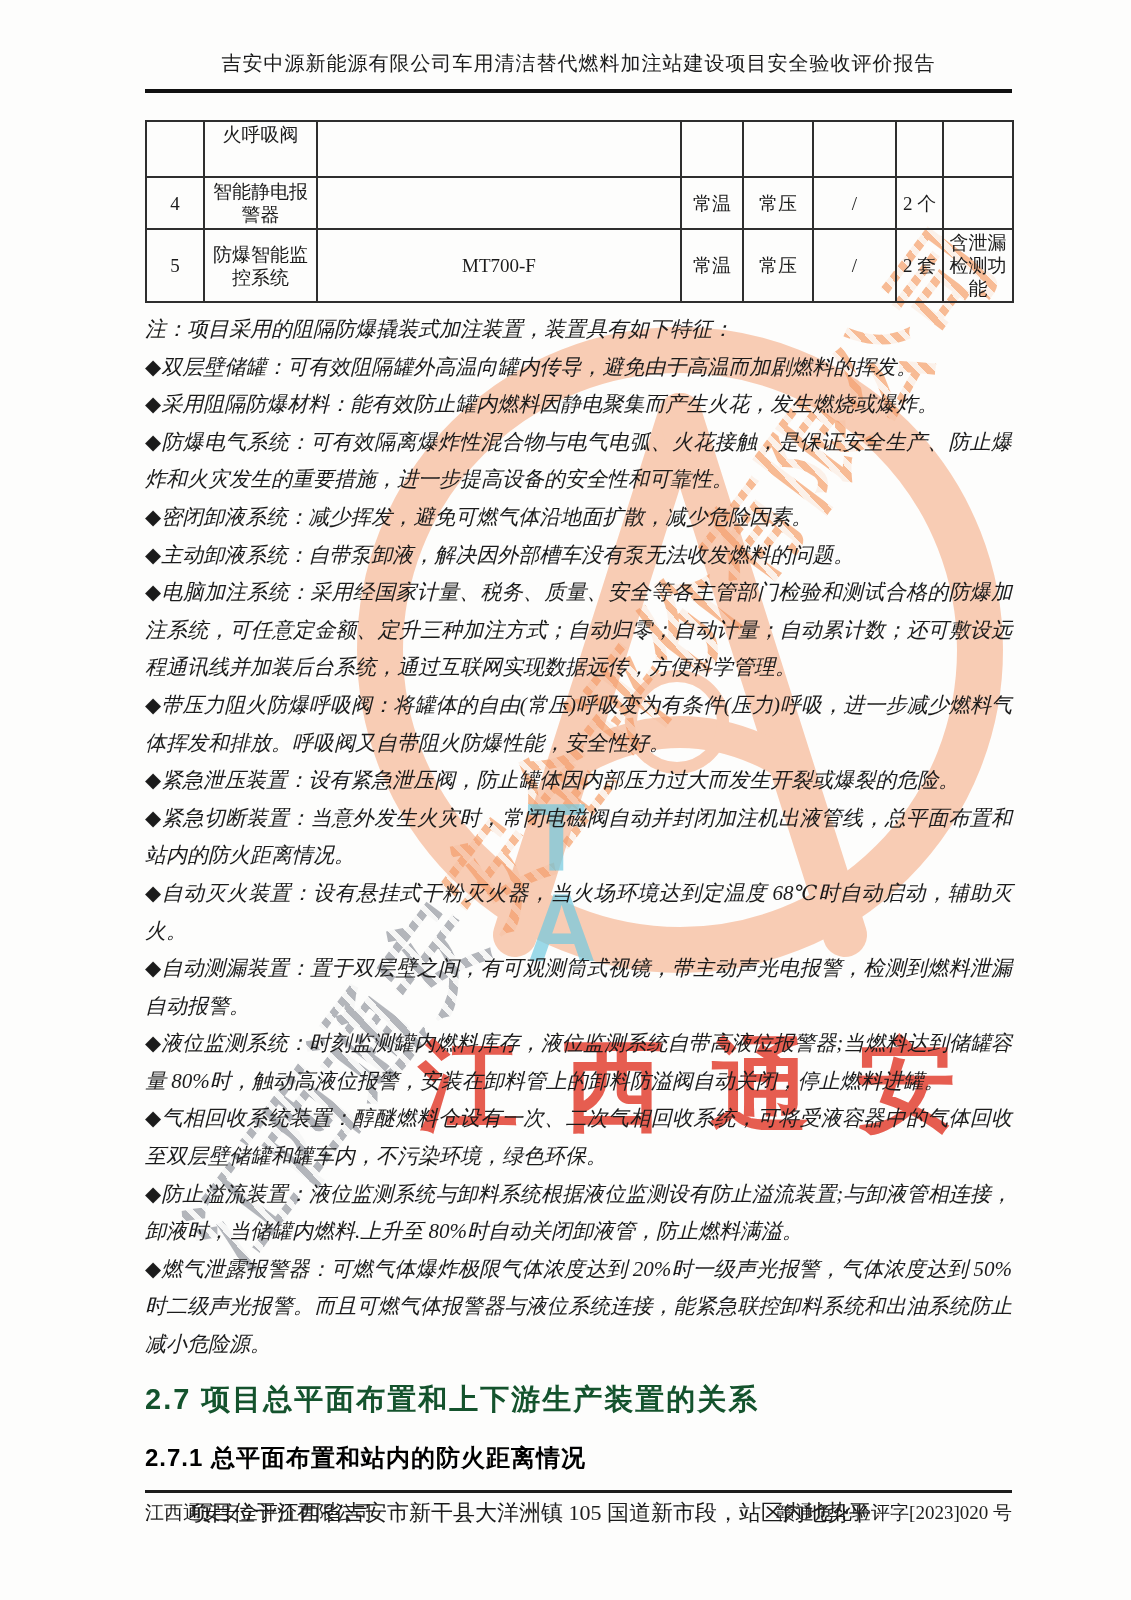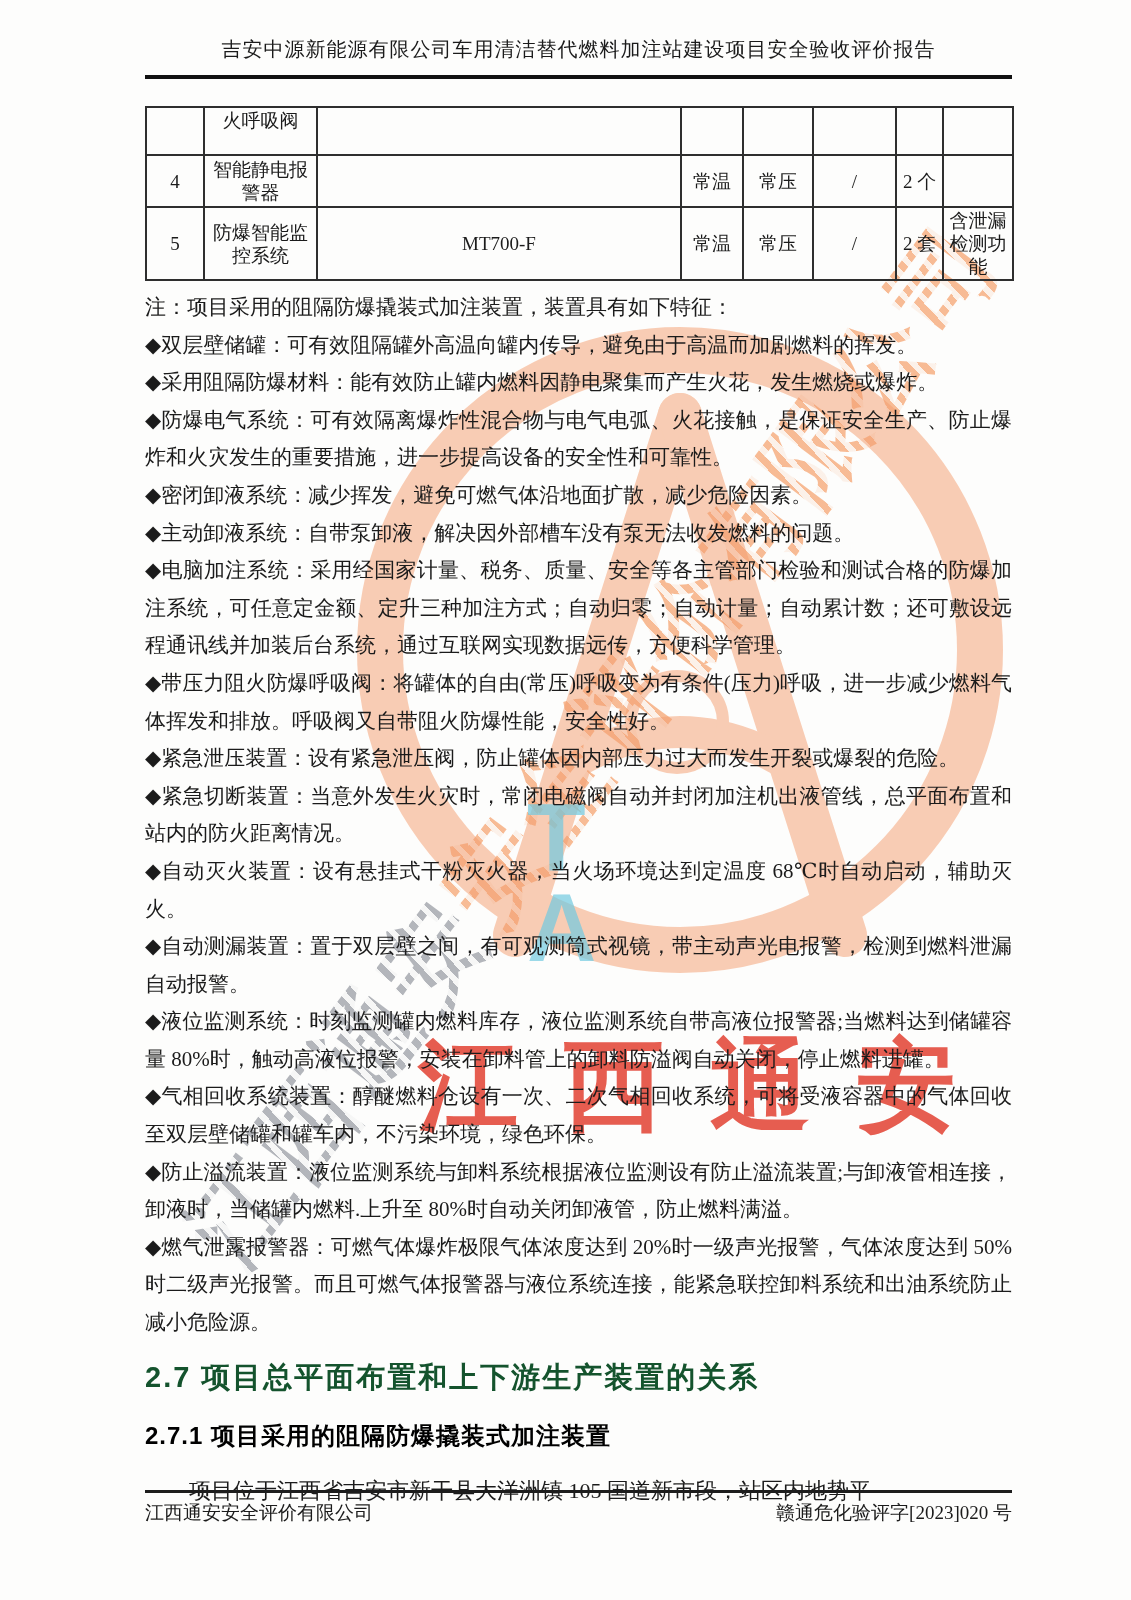--- a/index.html
+++ b/index.html
@@ -34,35 +34,35 @@
   }
   .wm-ta span { display:block; }
   .wm-red {
     position:absolute; left:418px; top:1020px; white-space:nowrap;
     font-family:"Liberation Sans","DejaVu Sans",sans-serif; font-weight:bold;
     font-size:100px; letter-spacing:46px; color:rgba(224,52,36,0.8);
   }
 
   
   .content { position:absolute; left:145px; top:0; width:867px; }
-  .header-title { padding-top:36px; text-align:center; font-size:20px; letter-spacing:1px; }
+  .header-title { padding-top:50px; text-align:center; font-size:20px; letter-spacing:1px; }
   .header-rule { margin-top:12px; height:4px; background:#111; }
 
   table.equip { margin-top:27px; width:867px; border-collapse:collapse; table-layout:fixed; }
   table.equip td {
     border:2px solid #2e2e2e; text-align:center; vertical-align:middle;
     font-size:19px; line-height:23px; padding:1px 2px; overflow:hidden;
   }
   td.model { text-align:left;font-family:Liberation Serif, serif; }
   td.note-cell { font-size:17px; line-height:22px; }
-  tr.r0 { height:48px; } tr.r0 td { vertical-align:top; }
+  tr.r0 { height:56px; } tr.r0 td { vertical-align:top; }
   tr.r1 { height:52px; } tr.r2 { height:50px; }
 
   .textblock { margin-top:8px; }
-  .textblock p { margin:0; font-size:21px; line-height:37.6px; text-align:justify; }
+  .textblock p { margin:0; font-size:21px; line-height:37.6px; text-align:justify;font-style:italic; }
 
   h2.sec {
     margin:16px 0 22px 0; font-family:"Liberation Sans","DejaVu Sans",sans-serif;
     font-size:29px; font-weight:bold; letter-spacing:2px; color:#14532d;
   }
   h3.sec {
     margin:0 0 20px 0; font-family:"Liberation Sans","DejaVu Sans",sans-serif;
     font-size:24px; font-weight:bold; letter-spacing:1px; color:#000;
   }
   .body-para { margin:0; font-size:22px; line-height:38px; text-indent:2em; }
@@ -160,21 +160,21 @@
       <p>◆紧急切断装置：当意外发生火灾时，常闭电磁阀自动并封闭加注机出液管线，总平面布置和站内的防火距离情况。</p>
       <p>◆自动灭火装置：设有悬挂式干粉灭火器，当火场环境达到定温度 68℃时自动启动，辅助灭火。</p>
       <p>◆自动测漏装置：置于双层壁之间，有可观测筒式视镜，带主动声光电报警，检测到燃料泄漏自动报警。</p>
       <p>◆液位监测系统：时刻监测罐内燃料库存，液位监测系统自带高液位报警器;当燃料达到储罐容量 80%时，触动高液位报警，安装在卸料管上的卸料防溢阀自动关闭，停止燃料进罐。</p>
       <p>◆气相回收系统装置：醇醚燃料仓设有一次、二次气相回收系统，可将受液容器中的气体回收至双层壁储罐和罐车内，不污染环境，绿色环保。</p>
       <p>◆防止溢流装置：液位监测系统与卸料系统根据液位监测设有防止溢流装置;与卸液管相连接，卸液时，当储罐内燃料.上升至 80%时自动关闭卸液管，防止燃料满溢。</p>
       <p>◆燃气泄露报警器：可燃气体爆炸极限气体浓度达到 20%时一级声光报警，气体浓度达到 50%时二级声光报警。而且可燃气体报警器与液位系统连接，能紧急联控卸料系统和出油系统防止减小危险源。</p>
     </div>
 
     <h2 class="sec">2.7 项目总平面布置和上下游生产装置的关系</h2>
-    <h3 class="sec">2.7.1 项目采用的阻隔防爆撬装式加注装置</h3>
+    <h3 class="sec">2.7.1 总平面布置和站内的防火距离情况</h3>
     <p class="body-para">项目位于江西省吉安市新干县大洋洲镇 105 国道新市段，站区内地势平</p>
 
   </div>
 
   <div class="footer-rule"></div>
   <div class="footer-left">江西通安安全评价有限公司</div>
   <div class="footer-right">赣通危化验评字[2023]020 号</div>
 
 </div>
 

